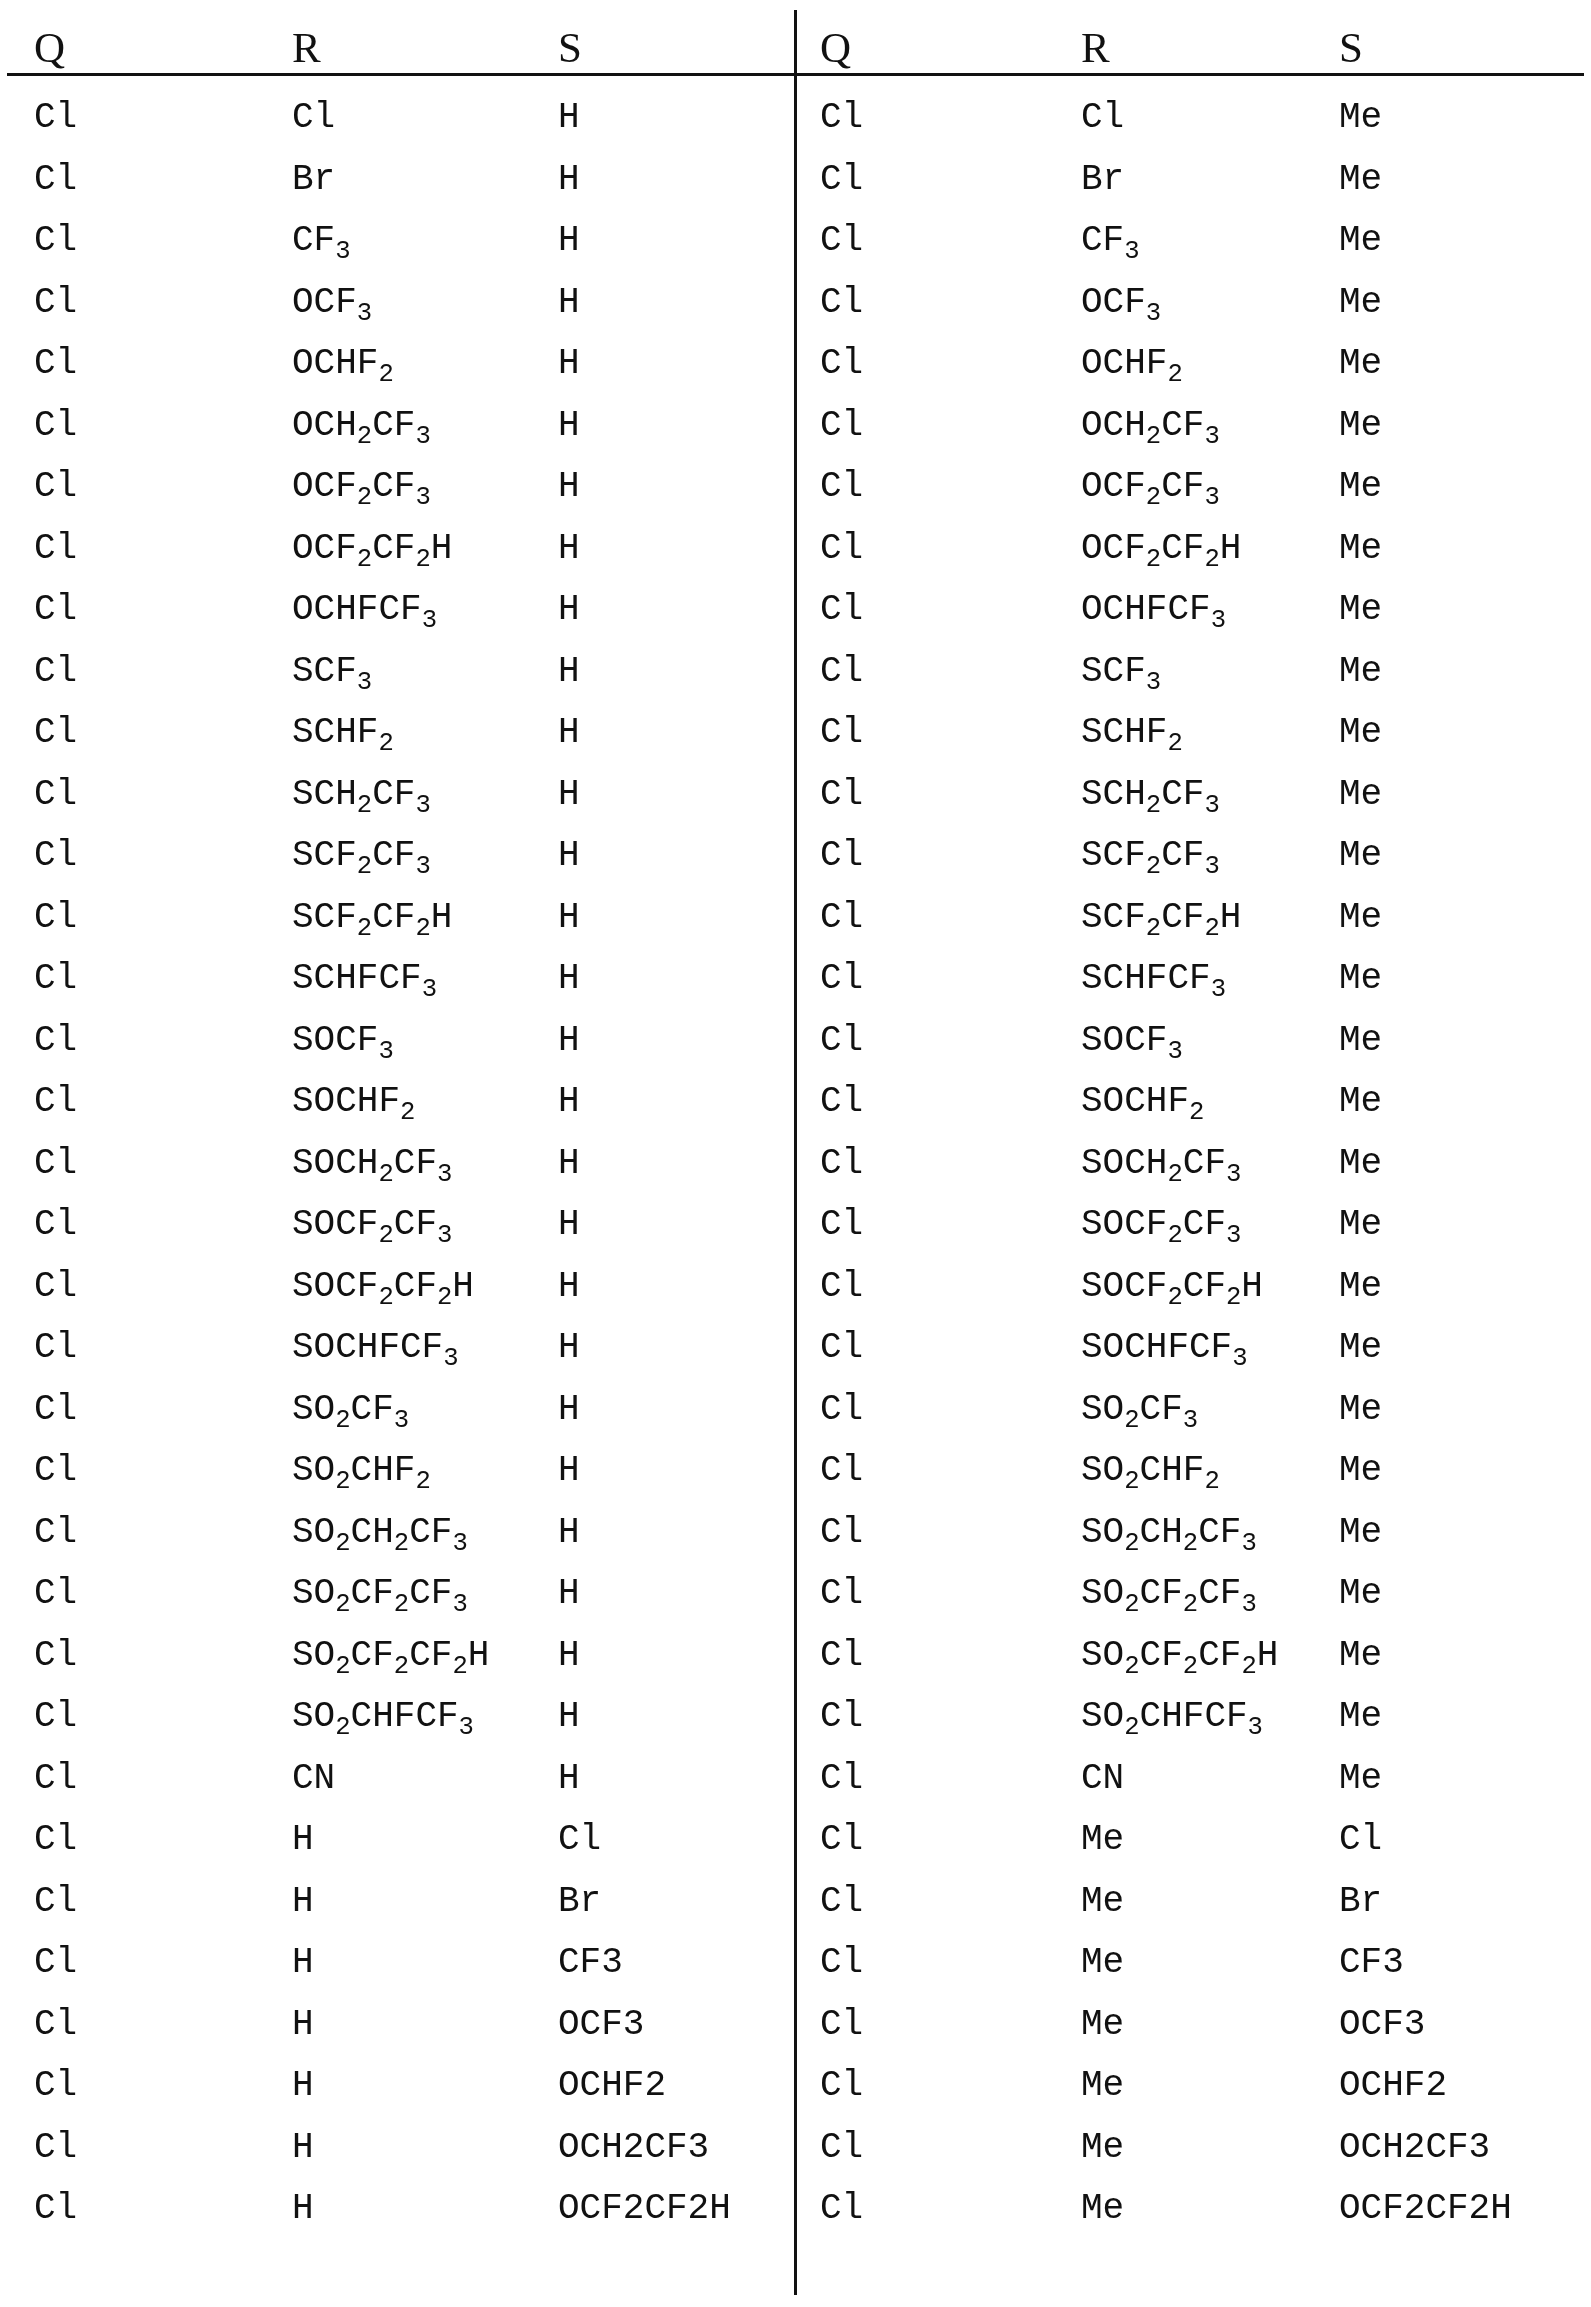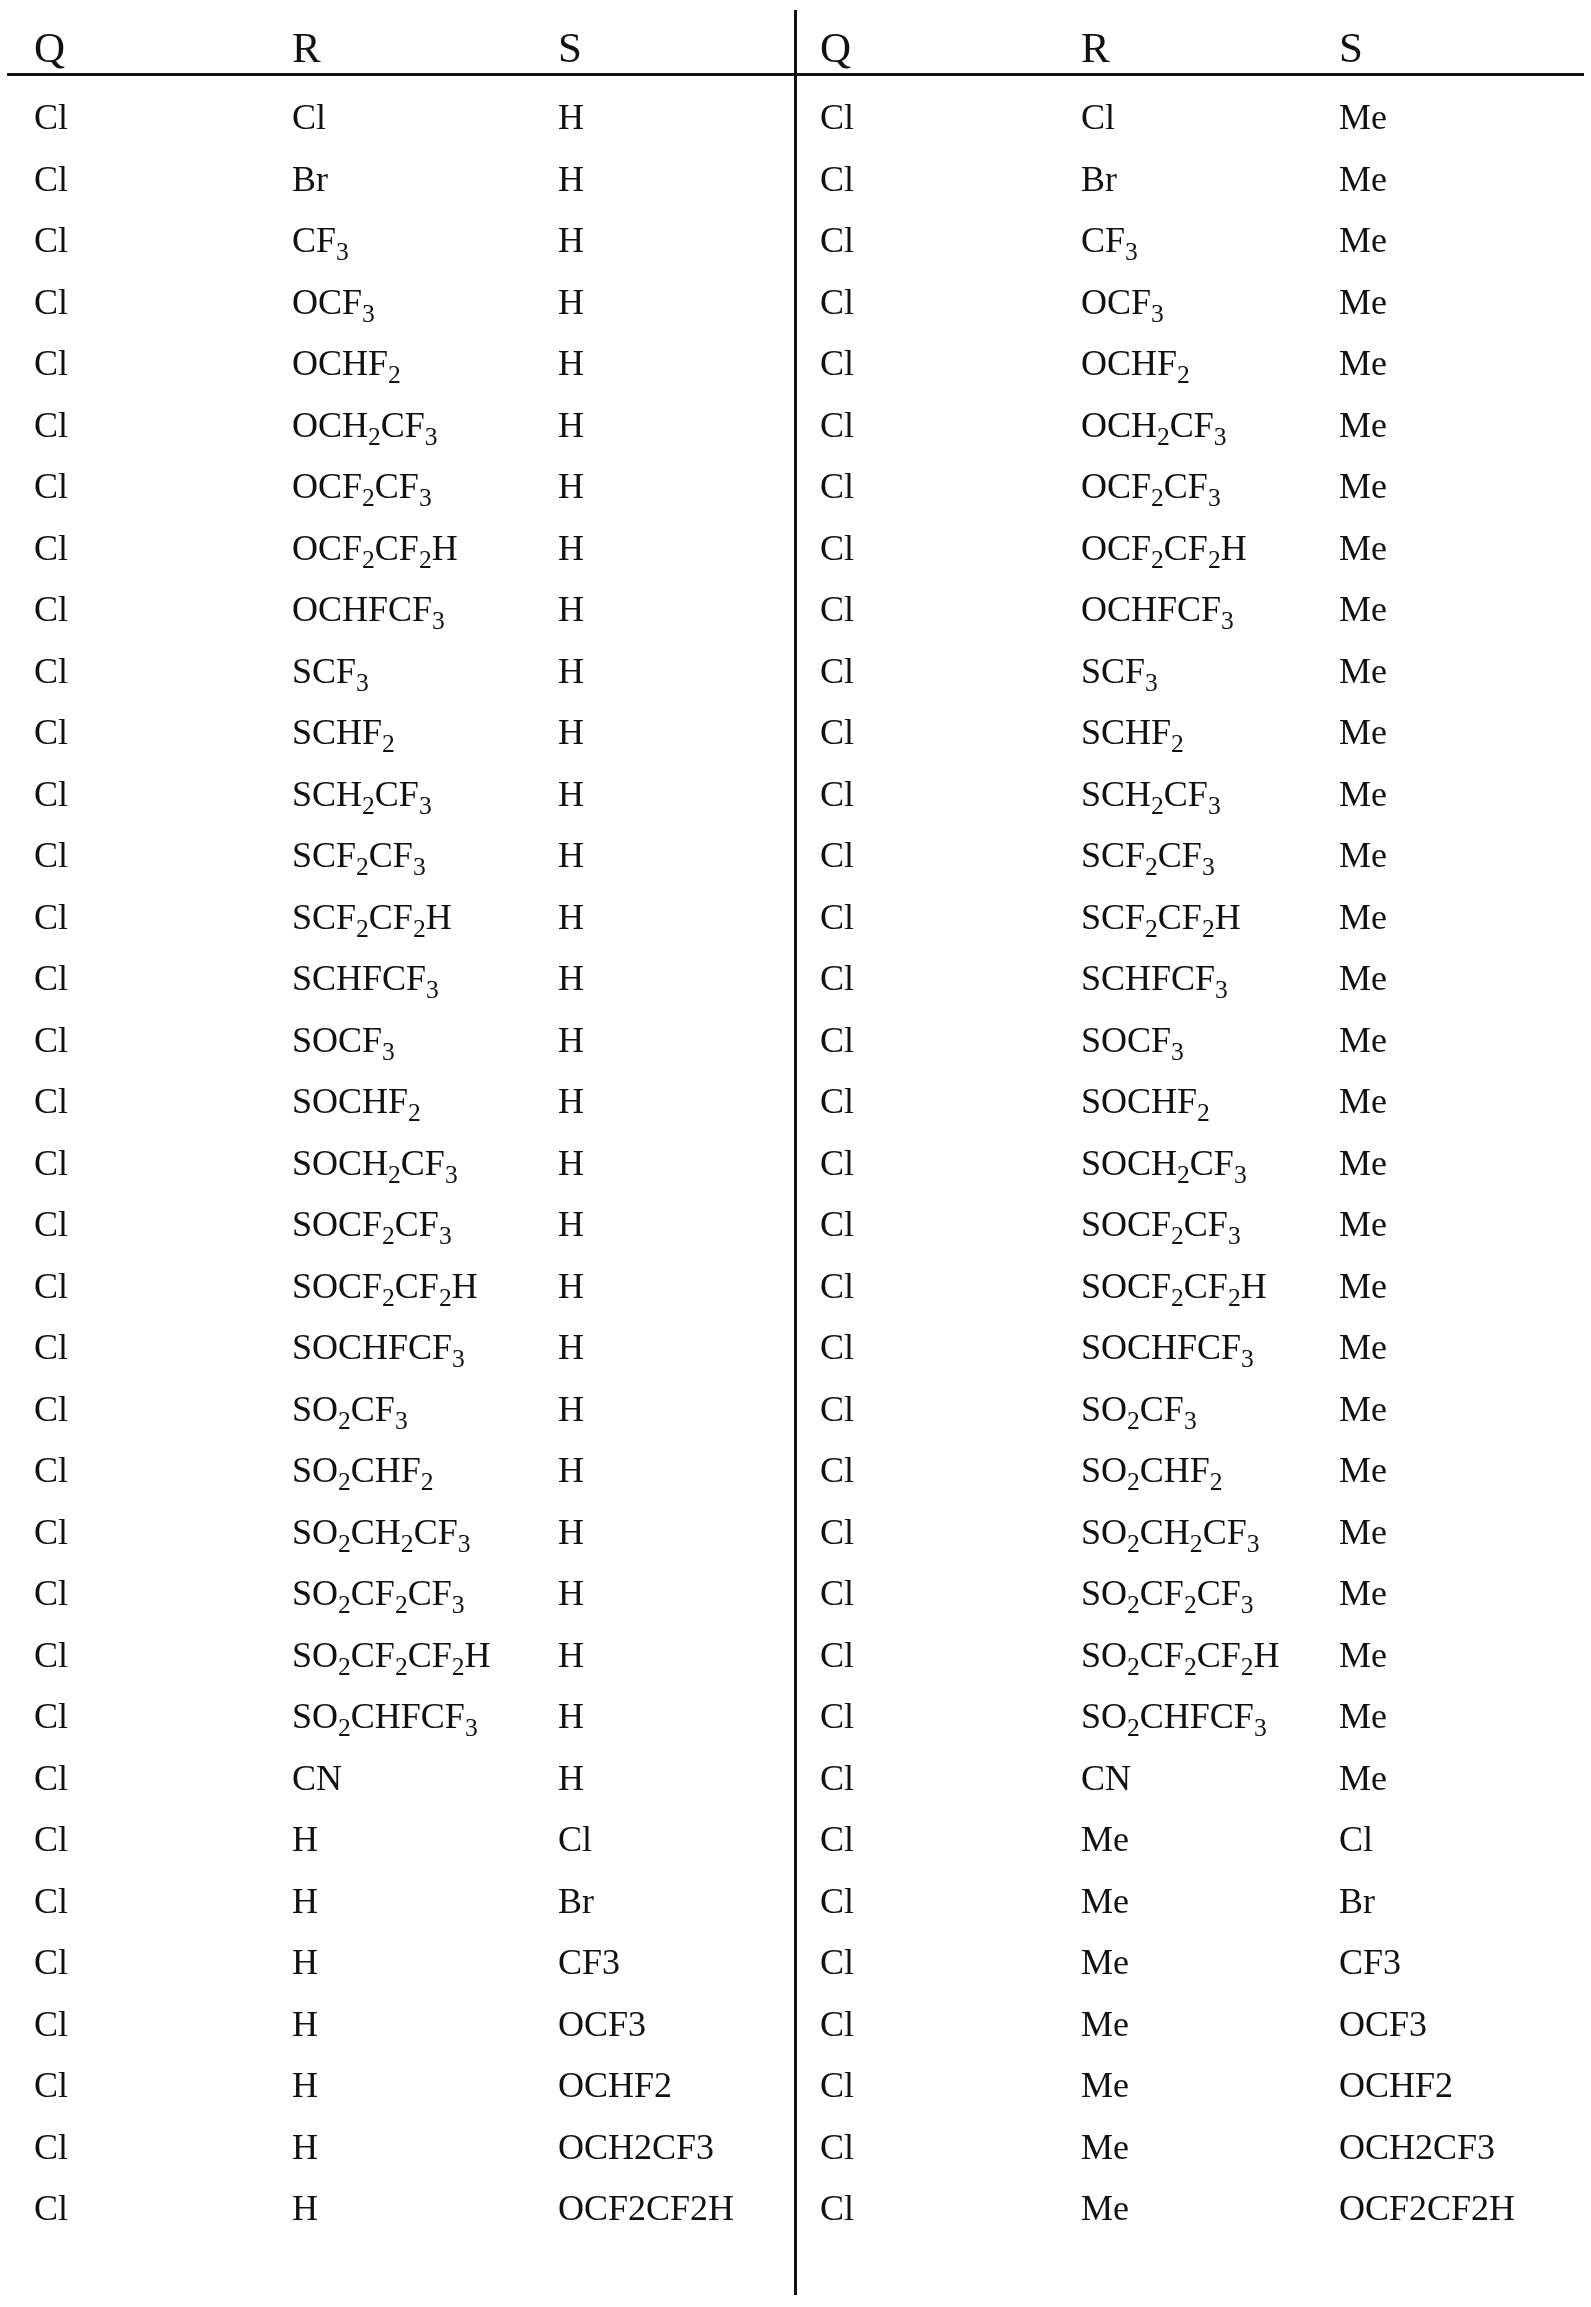--- a/index.html
+++ b/index.html
@@ -2,21 +2,21 @@
 <html style="font-size:13.6px"><head>
 <meta charset="utf-8">
 <style>
   html, body { margin:0; padding:0; background:#ffffff; }
   body { width:1592px; height:2307px; position:relative; overflow:hidden;
          font-family:"Liberation Serif","DejaVu Serif",serif; color:#111; }
   .table { position:absolute; left:0; top:0; width:1592px; height:2307px; }
   .hline { position:absolute; left:6.8px; width:1577px; top:73px; height:3.4px; background:#111; }
   .vline { position:absolute; left:794px; top:10.2px; width:2.6px; height:2285px; background:#111; }
   .hdr { position:absolute; top:22px; font-size:43px; line-height:51px; }
-  .row { position:absolute; left:0; width:1420px; height:61px; }
+  .row { position:absolute; left:0; width:1420px; height:61px;font-family:Liberation Mono, monospace; }
   .cell { position:absolute; top:0; font-size:36px; line-height:51px; white-space:nowrap; }
   .cell sub { font-size:25.6px; vertical-align:-7.7px; line-height:0; }
   .c0 { left:34px; } .c1 { left:292px; } .c2 { left:558px; }
   .c3 { left:820px; } .c4 { left:1081px; } .c5 { left:1339px; }
 </style>
 </head>
 <body>
 
 <div class="table">
   <div class="hdr c0">Q</div>

